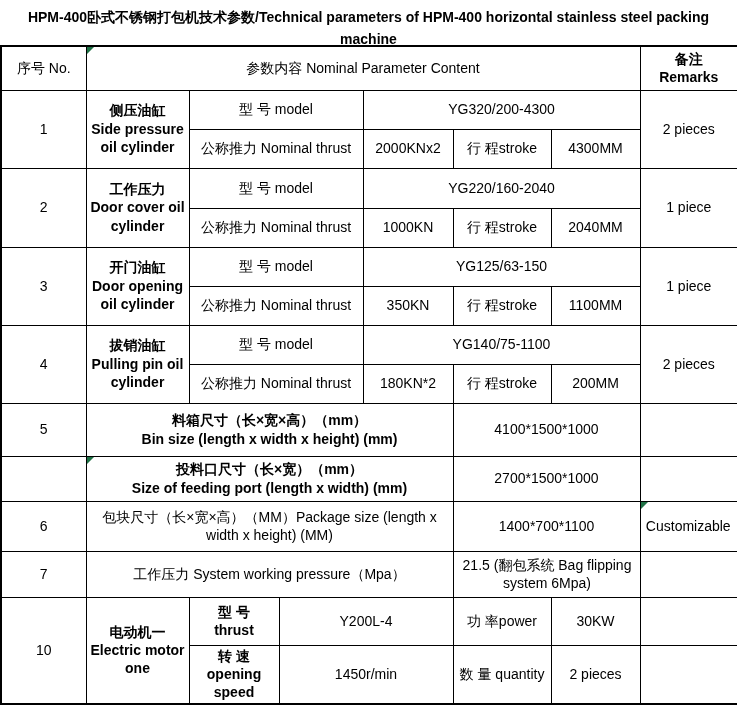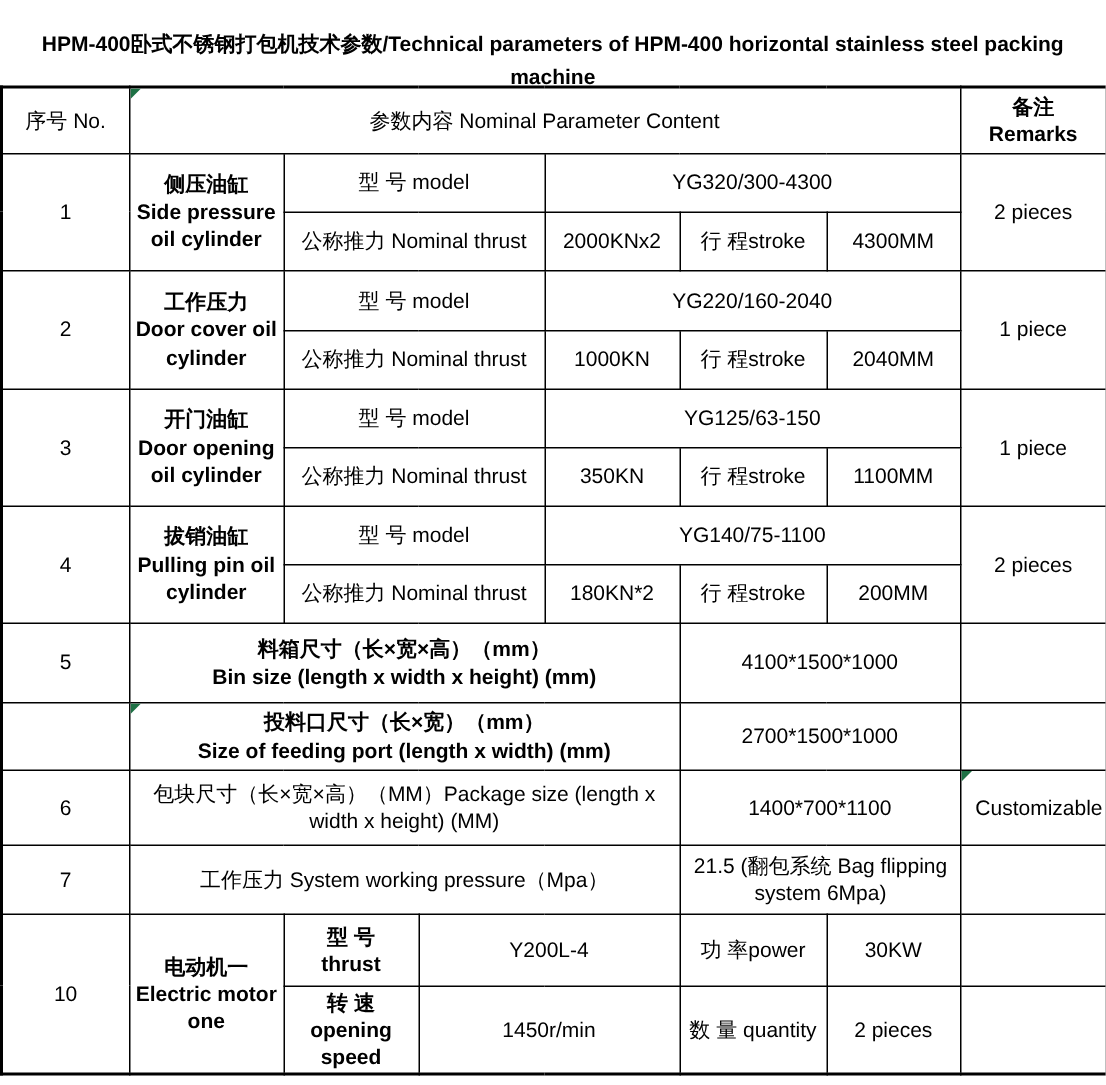--- a/index.html
+++ b/index.html
@@ -7,36 +7,35 @@
     width:737px; height:723px;
     font-family:"Liberation Sans","DejaVu Sans",sans-serif;
     color:#000;
     -webkit-font-smoothing:antialiased;
   }
   .sheet { width:737px; }
   .title {
     font-weight:bold; font-size:14px; line-height:22px;
     text-align:center; padding:6px 2px 4px 2px; height:45px;
     box-sizing:border-box;
-    margin-top:12px;
   }
   table.params {
     width:737px; table-layout:fixed; border-collapse:collapse;
     border:2px solid #000;
   }
   td {
     border:1px solid #000;
     text-align:center; vertical-align:middle;
     font-size:14px; line-height:1.32;
     padding:1px 2px; overflow:hidden;
     box-sizing:border-box;
   }
   td .zh, td .en { display:block;font-weight:bold; }
   td.left { text-align:center; padding-left:3px; }
-  td.tight-left { text-align:right; padding-left:1px; }
+  td.tight-left { text-align:center; padding-left:1px; }
   td.flagged { position:relative; }
   .corner-flag {
     position:absolute; top:0; left:0; width:0; height:0;
     border-top:7px solid #1E7145;
     border-right:7px solid transparent;
   }
   .hdr td { font-size:14px; }
 </style>
 </head>
 <body>
@@ -70,21 +69,21 @@
       </td>
     </tr>
 
     <tr style="height:39px">
       <td rowspan="2">1</td>
       <td rowspan="2">
         <span class="zh">侧压油缸</span>
         <span class="en">Side pressure oil cylinder</span>
       </td>
       <td colspan="2">型  号 model</td>
-      <td colspan="3">YG320/300-4300</td>
+      <td colspan="3">YG320/200-4300</td>
       <td rowspan="2">2 pieces</td>
     </tr>
     <tr style="height:39px">
       <td colspan="2">公称推力 Nominal thrust</td>
       <td>2000KNx2</td>
       <td>行 程stroke</td>
       <td>4300MM</td>
     </tr>
 
     <tr style="height:40px">

